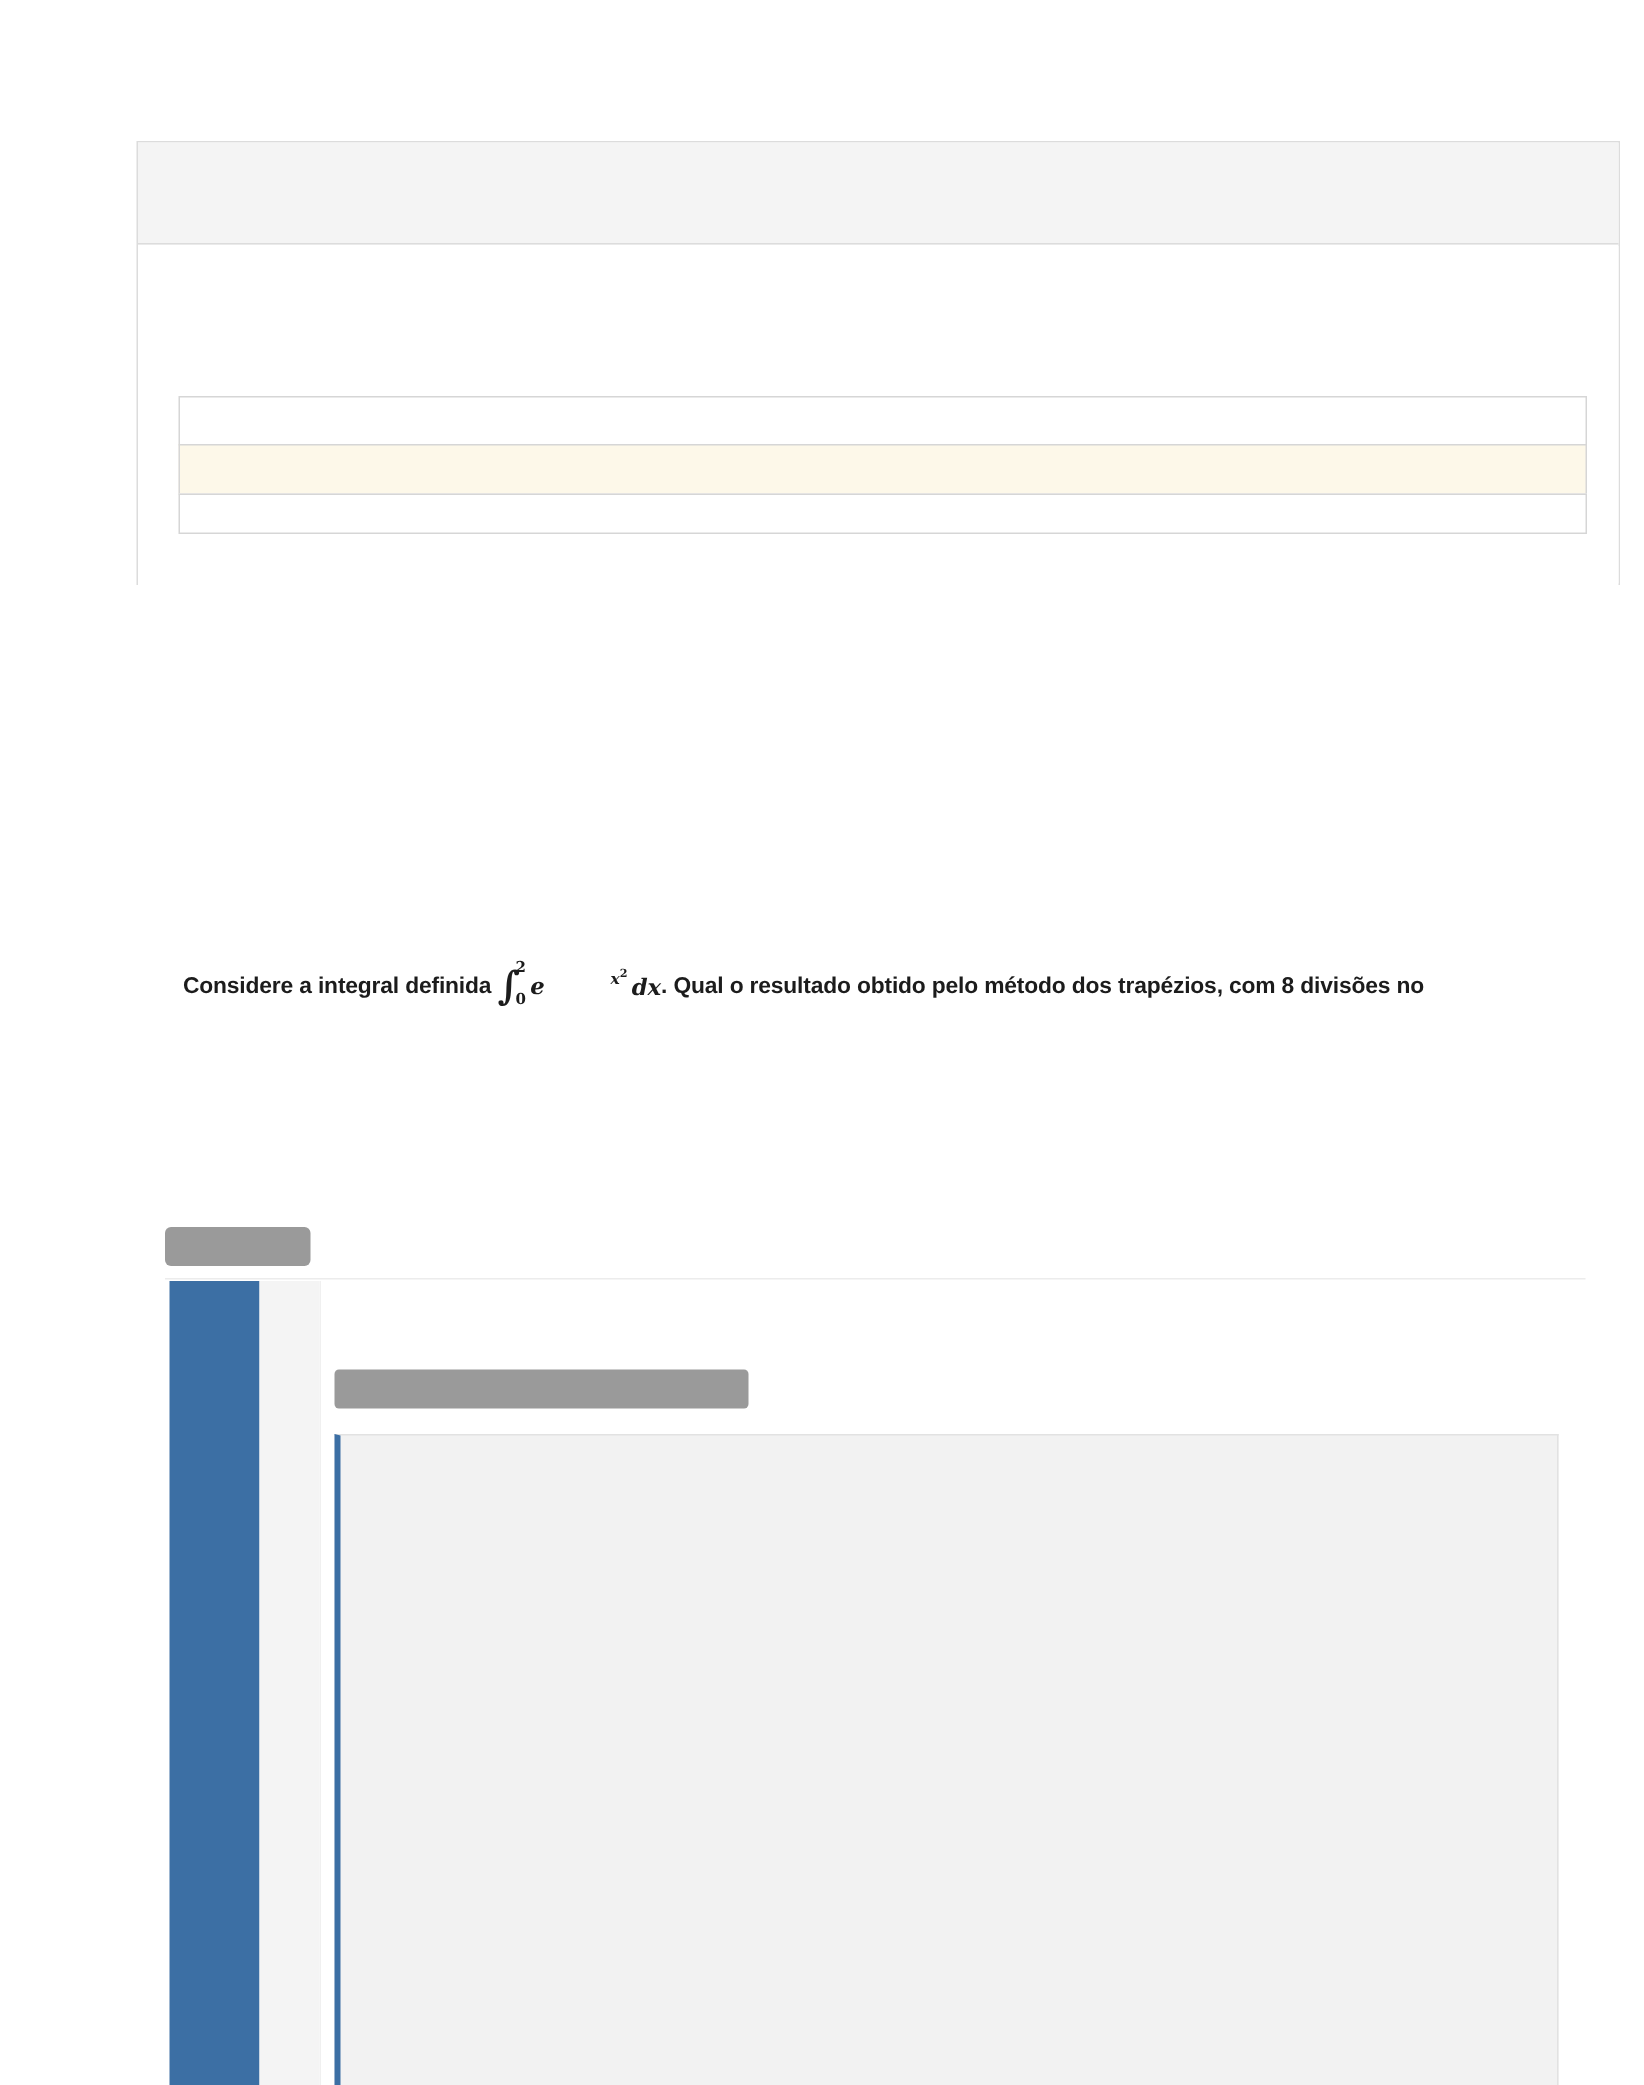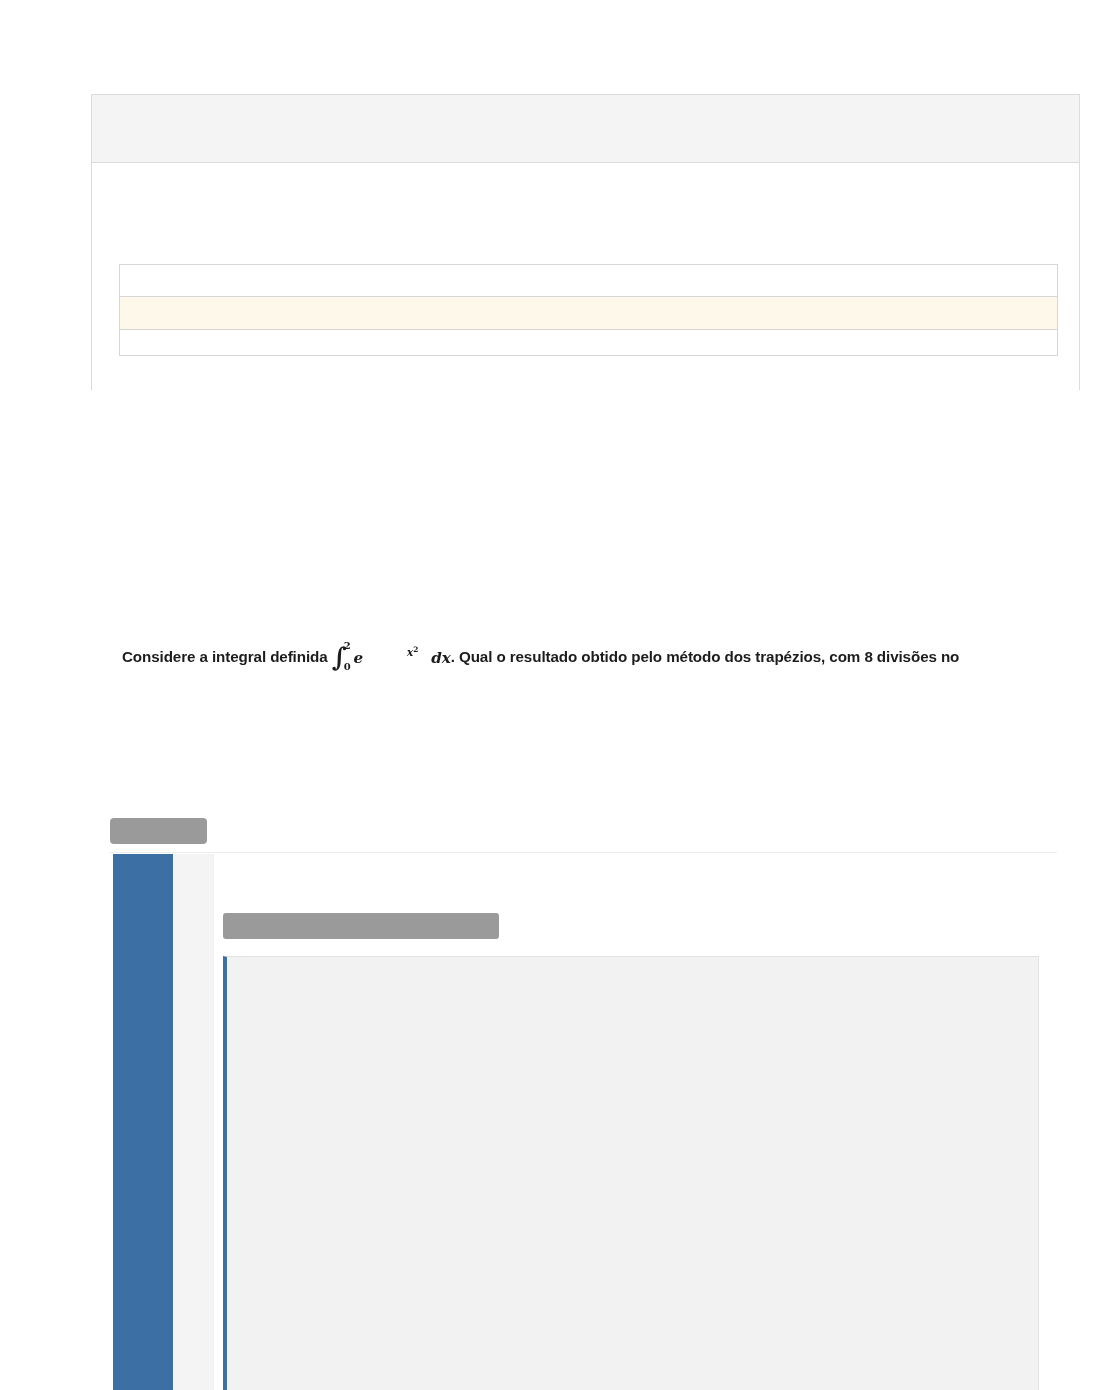--- a/index.html
+++ b/index.html
@@ -112,21 +112,21 @@
     line-height: 1.05;
     text-align: left;
     position: relative;
     left: -3px;
     top: -1px;
   }
   .int-limits .upper { display: block; position: relative; top: -6px; }
   .int-limits .lower { display: block; position: relative; top: 4px; }
   .expo { font-size: 0.68em; vertical-align: super; font-style: italic; margin-left: 44px; }
   .expo .expo2 { font-size: 0.72em; vertical-align: super; font-style: normal; }
-  .dx { margin-left: 13px; }
+  .dx { margin-left: 3px; }
 
   
   #answer-tab {
     position: absolute;
     left: 110px;
     top: 818px;
     width: 97px;
     height: 26px;
     background: #9a9a9a;
     border-radius: 4px;

